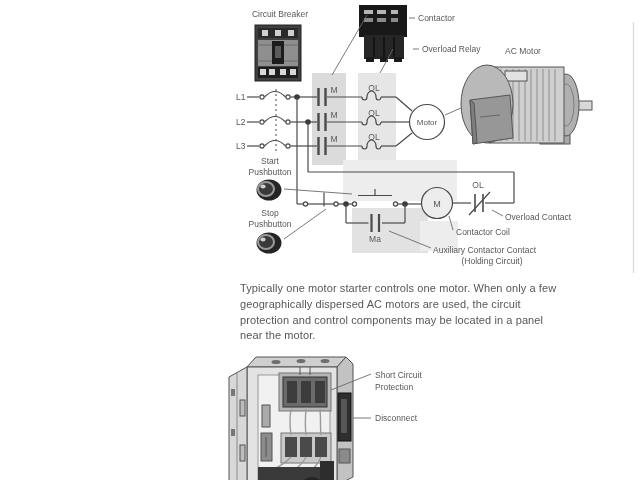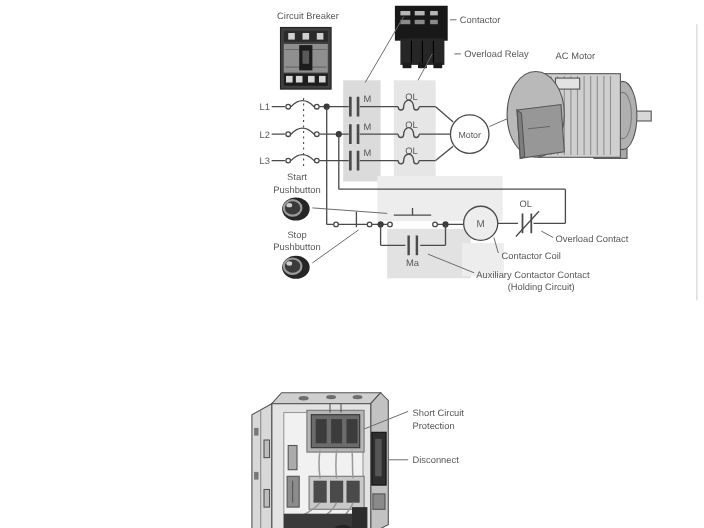--- a/index.html
+++ b/index.html
@@ -271,13 +271,14 @@
     <ellipse cx="312" cy="478" rx="9" ry="6" fill="#242424" stroke="none"></ellipse>
   </g>
   <line x1="331" y1="385" x2="371" y2="369" stroke="#6a6a6a" stroke-width="0.9"></line>
   <text x="375" y="373" font-size="8.5">Short Circuit</text>
   <text x="375" y="385" font-size="8.5">Protection</text>
   <line x1="353" y1="413" x2="371" y2="413" stroke="#6a6a6a" stroke-width="0.9"></line>
   <text x="375" y="416" font-size="8.5">Disconnect</text>
 </svg>
 
 
+<div class="para">Typically one motor starter controls one motor. When only a few geographically dispersed AC motors are used, the circuit protection and control components may be located in a panel near the motor.</div>
 </div>
 
 </body></html>

